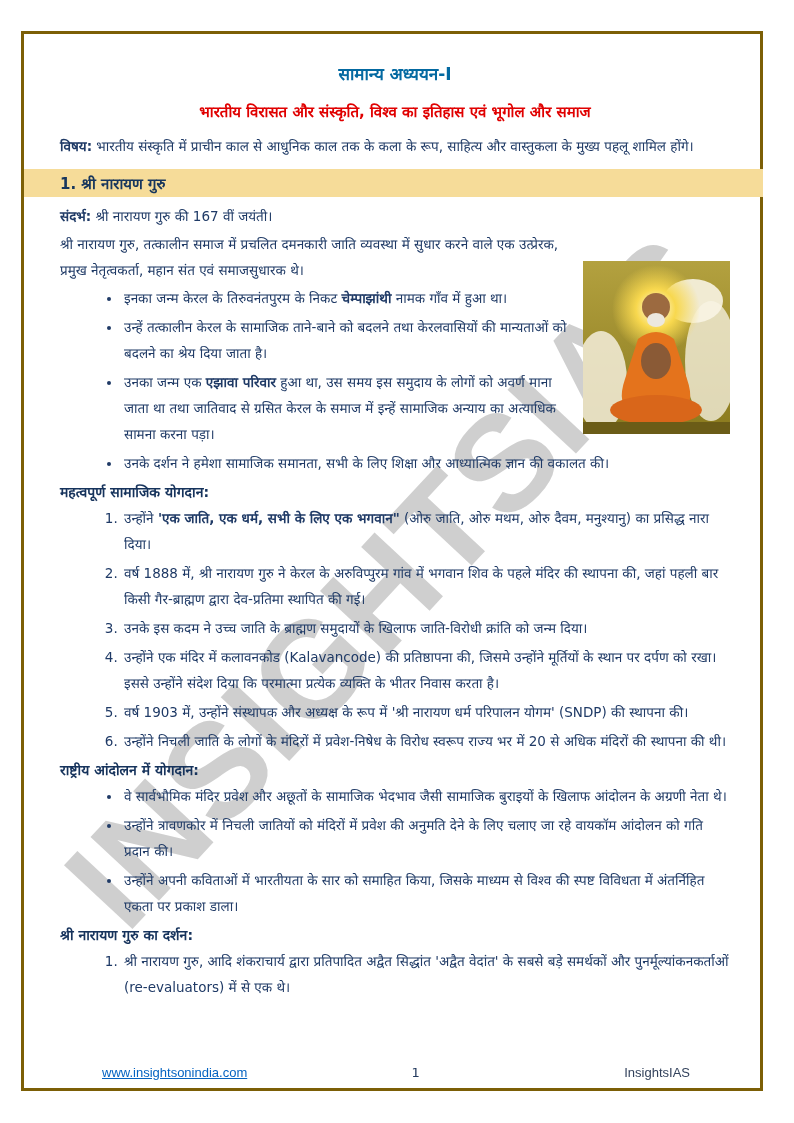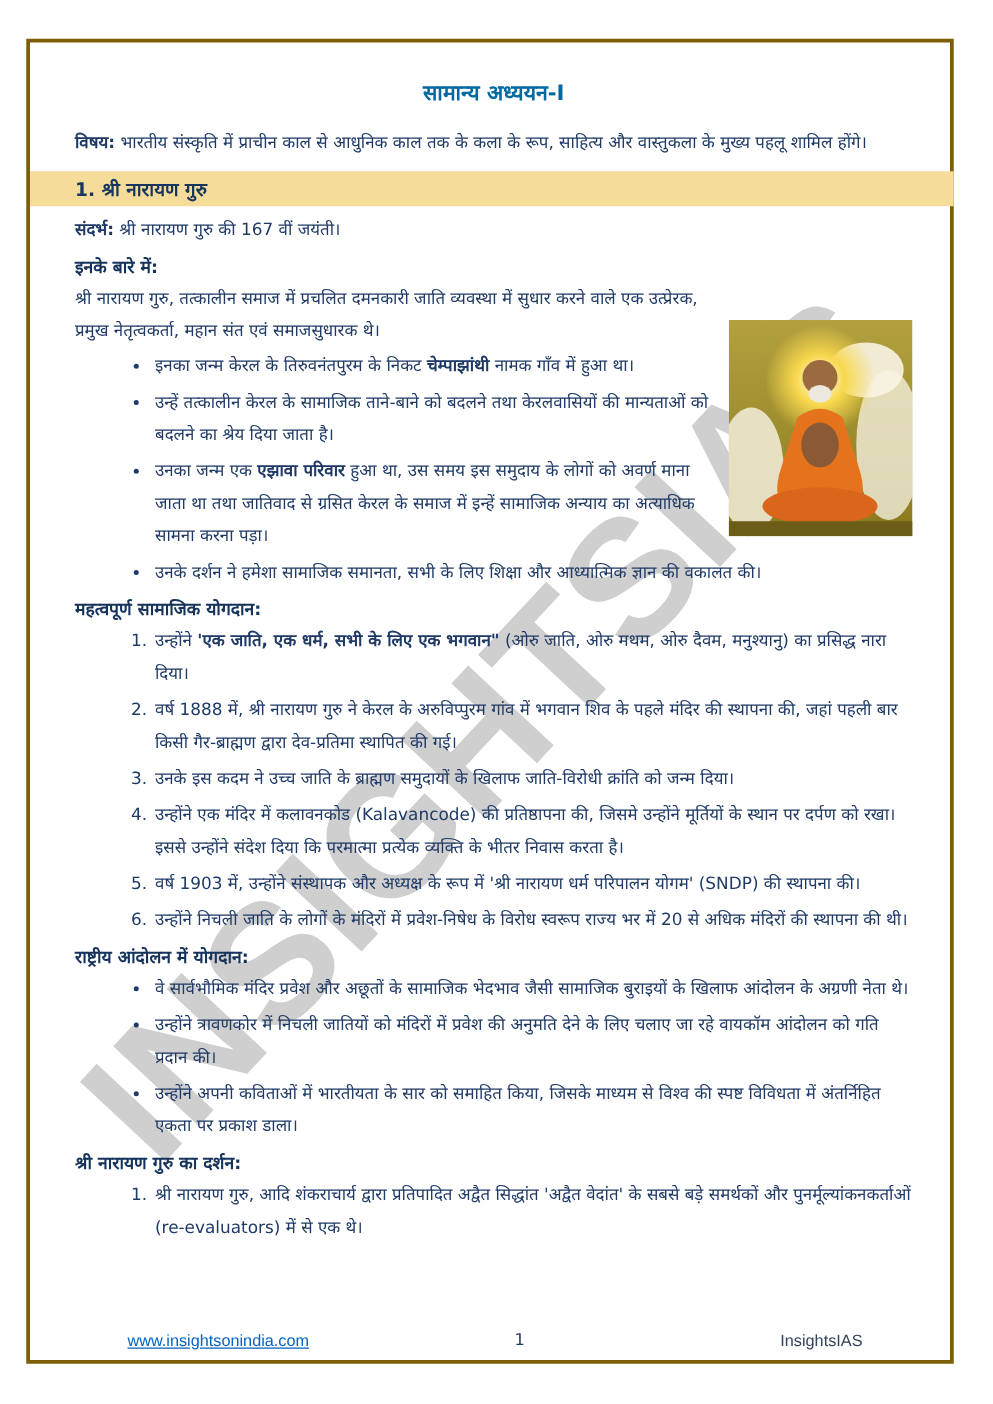--- a/index.html
+++ b/index.html
@@ -65,28 +65,28 @@
 <body>
 
 <div class="frame">
 
   <div class="watermark">INSIGHTSIAS</div>
 
   <div class="content">
 
     <div class="doc-title">सामान्य अध्ययन-I</div>
 
+    <div class="doc-subtitle">भारतीय विरासत और संस्कृति, विश्व का इतिहास एवं भूगोल और समाज</div>
 
     <p class="para"><span class="lead-label">विषय:</span><span> भारतीय संस्कृति में प्राचीन काल से आधुनिक काल तक के कला के रूप, साहित्य और वास्तुकला के मुख्य पहलू शामिल होंगे।</span></p>
 
     <div class="band">1. श्री नारायण गुरु</div>
 
     <p class="line"><span class="lead-label">संदर्भ:</span><span> श्री नारायण गुरु की 167 वीं जयंती।</span></p>
 
-    <div class="sub-heading">इनके बारे में:</div>
 
     <svg class="photo" viewBox="0 0 147 173" xmlns="http://www.w3.org/2000/svg" aria-hidden="true">
       <defs>
         <radialGradient id="halo" cx="50%" cy="50%" r="50%">
           <stop offset="0%" stop-color="#fffdf0"></stop>
           <stop offset="45%" stop-color="#f8d84e"></stop>
           <stop offset="100%" stop-color="#f8d84e" stop-opacity="0"></stop>
         </radialGradient>
         <linearGradient id="bg" x1="0" y1="0" x2="0" y2="1">
           <stop offset="0%" stop-color="#b3a13f"></stop>

